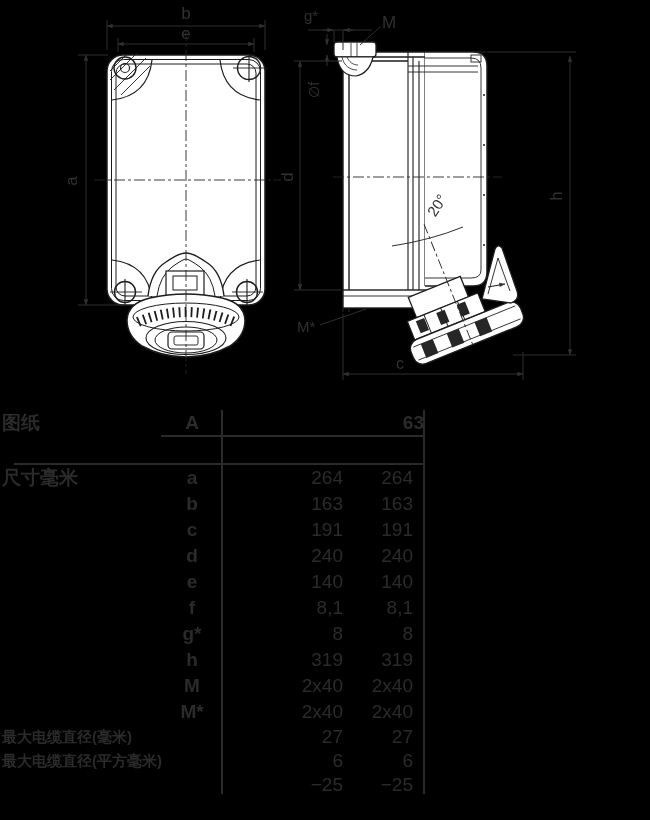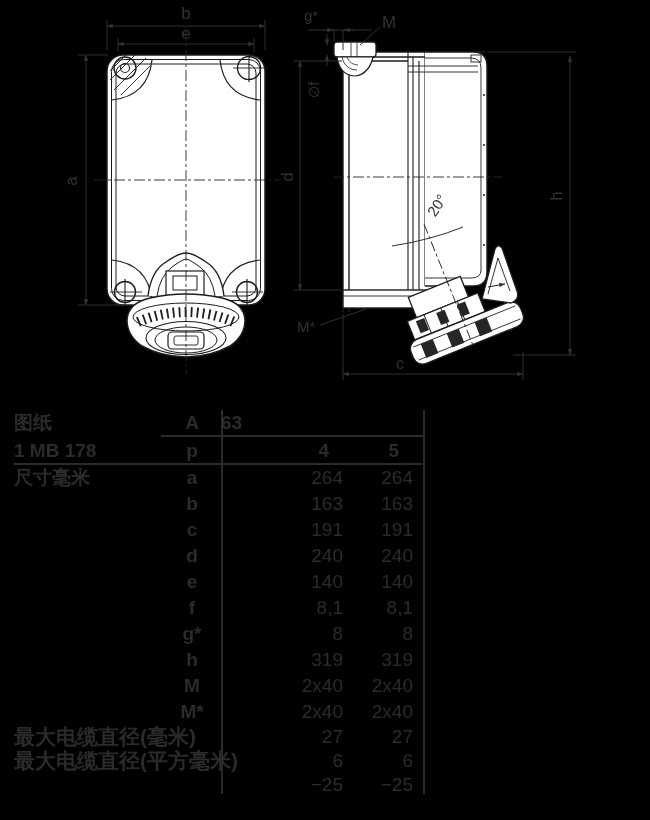--- a/index.html
+++ b/index.html
@@ -4,31 +4,31 @@
 <style>
   html,body{margin:0;padding:0;background:#000;}
   body{width:650px;height:820px;overflow:hidden;font-family:"Liberation Sans",sans-serif;}
   .stage{position:relative;width:650px;height:820px;background:#000000;}
   svg{position:absolute;left:0;top:0;}
   svg text{font-family:"Liberation Sans",sans-serif;fill:#313131;stroke:none;}
 
   .tbl{position:absolute;left:0;top:0;width:650px;height:820px;color:#2b2b2b;}
   .rule{position:absolute;background:#2b2b2b;}
   .hrow{position:absolute;left:0;width:650px;height:26px;line-height:26px;font-size:19px;}
-  .c-label{position:absolute;left:14px;font-weight:700;white-space:nowrap;text-align:center;}
+  .c-label{position:absolute;left:2px;font-weight:700;white-space:nowrap;text-align:center;}
   .c-key{position:absolute;left:170px;width:44px;text-align:center;font-weight:700;}
-  .c-span{position:absolute;left:221px;width:203px;text-align:left;font-weight:700;}
+  .c-span{position:absolute;left:221px;width:203px;text-align:right;font-weight:700;}
   .c-v1{position:absolute;left:231px;width:112px;text-align:right;}
   .c-v2{position:absolute;left:351px;width:62px;text-align:right;}
   .c-v1.hdr{width:98px;font-weight:700;}
   .c-v2.hdr{width:48px;font-weight:700;}
   #dim-rows{position:absolute;left:0;top:465px;width:650px;}
   .trow{position:relative;height:26px;line-height:26px;font-size:19px;}
   .trow.small{height:24px;line-height:24px;}
-  .trow.small .c-label{font-size:21px;}
+  .trow.small .c-label{font-size:15px;}
 </style>
 </head>
 <body>
 
 <div class="stage">
 
   <svg width="650" height="400" viewBox="0 0 650 400">
     <defs>
       <marker id="ah" viewBox="0 0 10 10" refX="9.5" refY="5" markerWidth="10" markerHeight="6" orient="auto-start-reverse">
         <path d="M0,1.4 L10,5 L0,8.6 Z" fill="#323232"></path>
@@ -192,26 +192,20 @@
   </svg>
 
   <div class="tbl">
 
     <div class="hrow" style="top:410px">
       <span class="c-label">图纸</span>
       <span class="c-key">A</span>
       <span class="c-span">63</span>
     </div>
 
-    <div class="hrow" style="top:438px">
-      <span class="c-label">1 MB 178</span>
-      <span class="c-key">p</span>
-      <span class="c-v1 hdr">4</span>
-      <span class="c-v2 hdr">5</span>
-    </div>
 
     <div class="rule" style="left:161px;top:435px;width:264px;height:2px"></div>
     <div class="rule" style="left:14px;top:463px;width:411px;height:2px"></div>
     <div class="rule" style="left:221px;top:410px;width:2px;height:384px"></div>
     <div class="rule" style="left:423px;top:410px;width:2px;height:384px"></div>
 
     <div id="dim-rows">
         <div class="trow">
           <span class="c-label">尺寸毫米</span>
           <span class="c-key">a</span>

